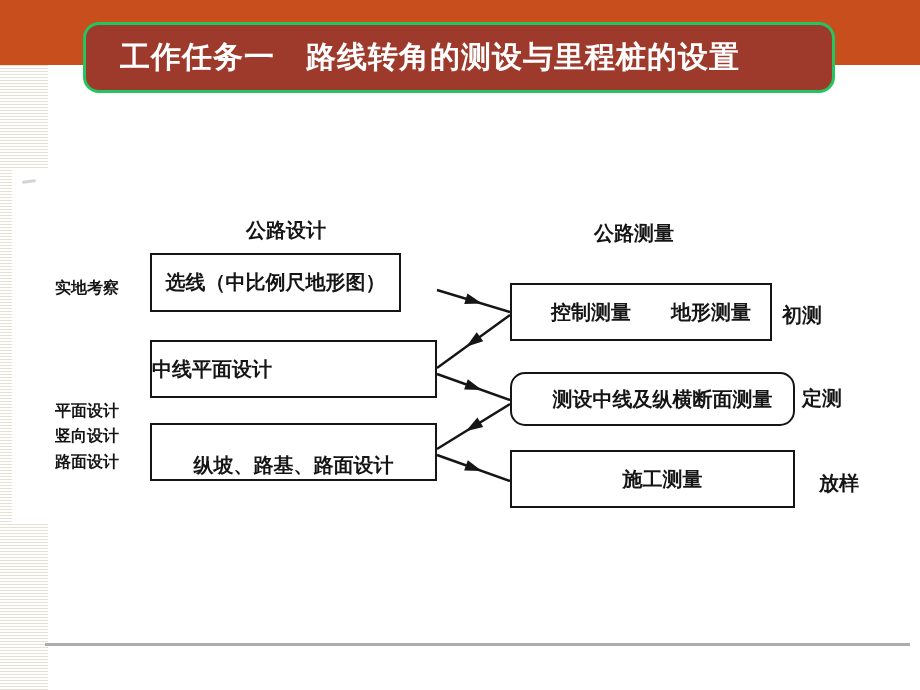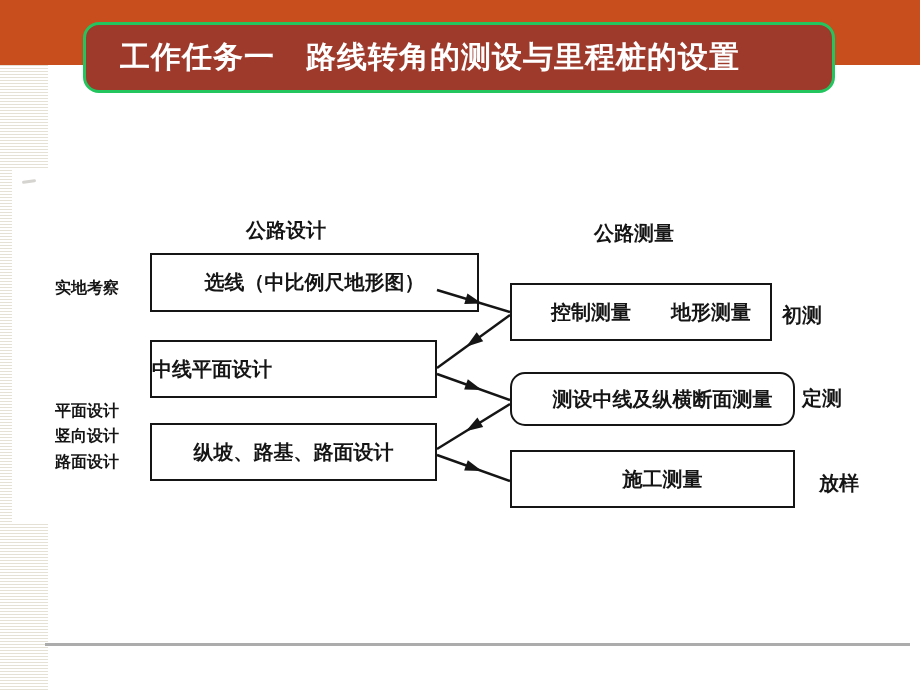--- a/index.html
+++ b/index.html
@@ -63,34 +63,34 @@
 
   <div class="stripes"></div>
 
   <div class="scan">
     <div class="smudge"></div>
 
     <div class="col-hdr ink" style="left:174px;top:49px;">公路设计</div>
     <div class="col-hdr ink" style="left:522px;top:52px;">公路测量</div>
 
     <div class="side-label ink" style="left:43px;top:107px;">实地考察</div>
-    <div class="dbox center ink" style="left:138px;top:85px;width:329px;height:59px;">
+    <div class="dbox center ink" style="left:138px;top:85px;width:251px;height:59px;">
       <span>选线（中比例尺地形图）</span>
     </div>
 
     <div class="side-label ink" style="left:43px;top:194px;margin-top:36px;">平面设计</div>
     <div class="dbox padL32 ink" style="left:138px;top:172px;width:287px;height:58px;">
       <span>中线平面设计</span>
     </div>
 
     <div class="side-label ink" style="left:43px;top:255px;">
       <div>竖向设计</div>
       <div>路面设计</div>
     </div>
-    <div class="dbox center ink" style="left:138px;top:255px;width:287px;height:58px;">
+    <div class="dbox center ink" style="left:138px;top:255px;width:287px;height:58px;align-items:flex-end;">
       <span>纵坡、路基、路面设计</span>
     </div>
 
     <div class="dbox padL20 ink" style="left:498px;top:115px;width:262px;height:58px;">
       <span class="gap40">控制测量</span>
       <span>地形测量</span>
     </div>
     <div class="stage-label ink" style="left:770px;top:134px;">初测</div>
 
     <div class="dbox padL20 ink" style="left:498px;top:204px;width:285px;height:54px;border-radius:15px;">

